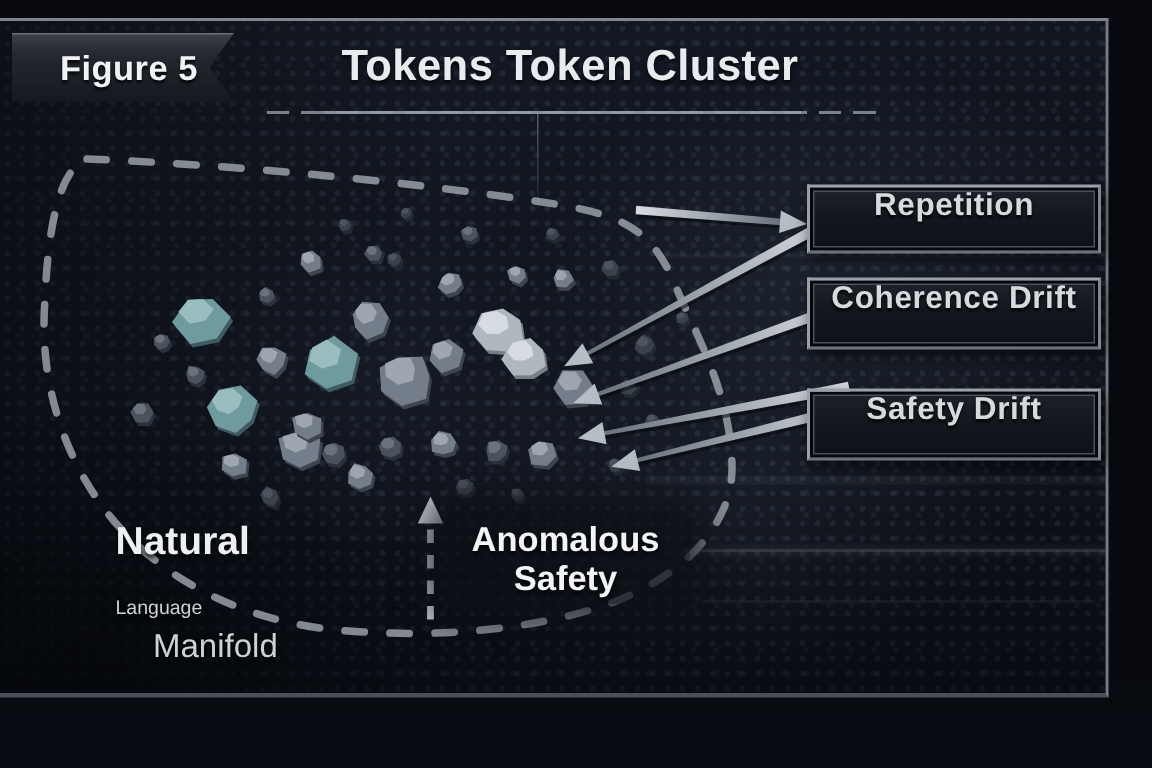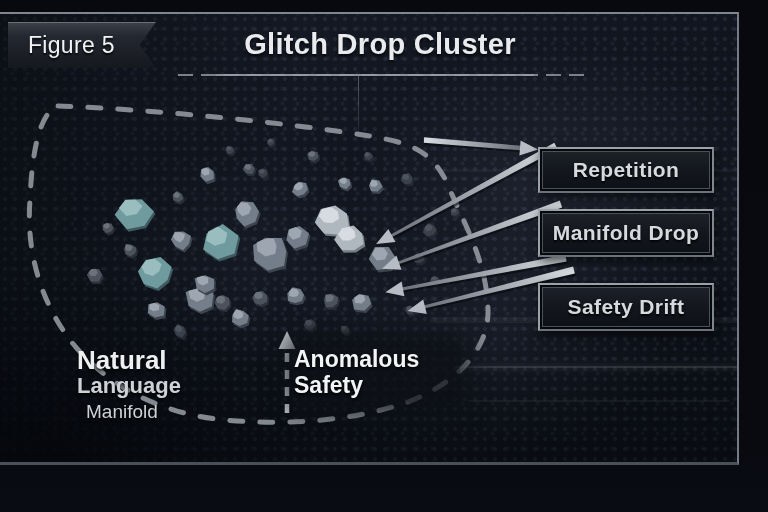--- a/index.html
+++ b/index.html
@@ -30,52 +30,52 @@
       linear-gradient(100deg,rgba(4,6,10,0.55),transparent 38%),
       linear-gradient(0deg,rgba(4,6,10,0.45),transparent 30%);}
   svg.diagram{position:absolute;left:0;top:0;width:768px;height:512px;}
   #manifold-path{fill:none;stroke:var(--dash,#9fa5ac);stroke-width:5;
     stroke-dasharray:13 17;stroke-linecap:round;opacity:0.82;}
   
   .badge{position:absolute;left:8px;top:22px;width:148px;height:46px;
     background:linear-gradient(180deg,#3c414a 0%,#242830 30%,#15181e 100%);
     clip-path:polygon(0 0,100% 0,89% 50%,100% 100%,0 100%);
     display:flex;align-items:center;box-shadow:inset 0 1px 0 rgba(255,255,255,0.25);}
-  .badge span{padding-left:20px;font-size:23px;font-weight:400;color:#f0f2f4;
+  .badge span{padding-left:32px;font-size:23px;font-weight:700;color:#f0f2f4;
     text-shadow:0 2px 2px rgba(0,0,0,0.8);letter-spacing:0.3px;}
   
   .title{position:absolute;left:160px;top:28px;width:440px;margin:0;text-align:center;
     font-size:29px;font-weight:700;color:var(--text_primary,#e9ebee);letter-spacing:0.3px;
     text-shadow:0 2px 3px rgba(0,0,0,0.75);}
   .title-underline{position:absolute;left:178px;top:74px;width:406px;height:2px;
     background-image:repeating-linear-gradient(90deg,rgba(141,148,156,0.85) 0 15px,rgba(141,148,156,0) 15px 23px);}
   .title-underline::after{content:'';position:absolute;left:38px;right:50px;top:0;height:2px;
     background:rgba(150,157,165,0.9);}
   .tick-line{position:absolute;left:358px;top:76px;width:1px;height:64px;
     background:linear-gradient(180deg,rgba(165,175,188,0.45),rgba(165,175,188,0.05));}
   
-  .bbox{position:absolute;left:538px;width:176px;display:flex;align-items:center;justify-content:center;
+  .bbox{position:absolute;left:538px;width:196px;display:flex;justify-content:center;
     box-sizing:border-box;border:2px solid #9ba1a9;border-bottom-color:#6b727b;border-right-color:#81878f;
     box-shadow:inset 0 0 0 2px #05070b,inset 0 0 0 3px #4a515a,2px 4px 10px rgba(0,0,0,0.65);
-    background:linear-gradient(180deg,#1e222a 0%,#14171e 45%,#0d1016 100%);margin-top:24px;}
+    background:linear-gradient(180deg,#1e222a 0%,#14171e 45%,#0d1016 100%);}
   .bbox span{font-size:21px;font-weight:700;color:var(--box_text,#d7dadd);letter-spacing:0.4px;
     text-shadow:0 2px 2px rgba(0,0,0,0.85);}
   .bbox.b1{top:123px;height:46px;}
   .bbox.b2{top:185px;height:48px;}
   .bbox.b3{top:259px;height:48px;}
   
   .manifold-label{position:absolute;left:77px;top:347px;line-height:26px;
     text-shadow:0 2px 3px rgba(0,0,0,0.85);}
   .manifold-label .l1{display:block;font-size:26px;font-weight:700;color:#edeff1;}
-  .manifold-label .l2{display:block;font-size:22px;font-weight:700;color:#ced2d6;}
-  .manifold-label .l3{display:block;font-size:19px;font-weight:400;color:#ced2d6;margin-left:9px;}
+  .manifold-label .l2{display:block;font-size:13px;font-weight:400;color:#ced2d6;margin-top:19px;}
+  .manifold-label .l3{display:block;font-size:22px;font-weight:400;color:#ced2d6;margin-left:25px;}
   
   .pill{position:absolute;left:294px;top:341px;width:166px;height:62px;border-radius:12px;
     background:var(--pill_bg,rgba(12,15,21,0.72));box-shadow:0 0 22px 10px rgba(12,15,21,0.72);
-    display:flex;flex-direction:column;align-items:flex-start;justify-content:center;}
+    display:flex;flex-direction:column;align-items:center;justify-content:center;}
   .pill span{font-size:23px;font-weight:700;line-height:26px;color:#f2f4f6;
     text-shadow:0 2px 3px rgba(0,0,0,0.9);}
 </style>
 </head>
 <body>
 
 <div class="stage">
 
   <div class="panel">
     <div class="dots"></div>
@@ -267,29 +267,29 @@
     <g id="uparrow-layer">
         <line x1="287" y1="413" x2="287" y2="348" stroke="#c3c8ce" stroke-width="4.5" stroke-dasharray="9 8"></line>
         <polygon points="287.0,331.0 278.5,349.0 295.5,349.0" fill="#c3c8ce"></polygon>
       </g>
   </svg>
 
   <div class="badge">
     <span>Figure 5</span>
   </div>
 
-  <h1 class="title">Glitch Drop Cluster</h1>
+  <h1 class="title">Tokens Token Cluster</h1>
   <div class="title-underline"></div>
   <div class="tick-line"></div>
 
   <div class="bbox b1">
     <span>Repetition</span>
   </div>
   <div class="bbox b2">
-    <span>Manifold Drop</span>
+    <span>Coherence Drift</span>
   </div>
   <div class="bbox b3">
     <span>Safety Drift</span>
   </div>
 
   <div class="manifold-label">
     <span class="l1">Natural</span>
     <span class="l2">Language</span>
     <span class="l3">Manifold</span>
   </div>

